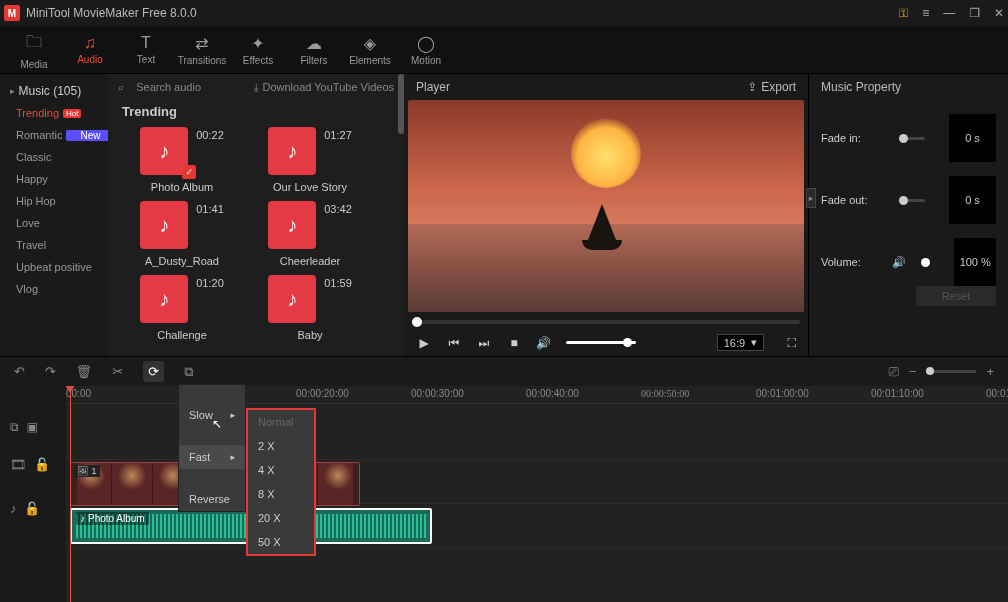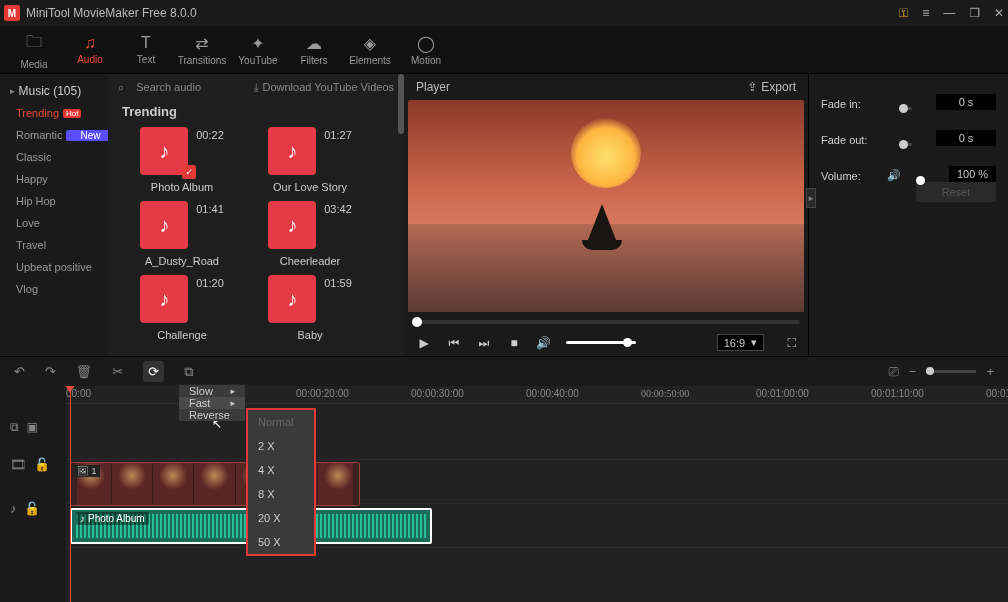--- a/index.html
+++ b/index.html
@@ -56,27 +56,27 @@
 .time-cur { color: #e74c3c; }
 .player-controls { display: flex; align-items: center; gap: 14px; padding: 6px 8px; color: #ccc; }
 .player-controls .pc { width: 16px; text-align: center; cursor: pointer; }
 .volbar { width: 70px; height: 3px; background: #fff; position: relative; border-radius: 2px; }
 .volbar .vk { width: 9px; height: 9px; background: #fff; border-radius: 50%; position: absolute; right: 4px; top: -3px; }
 .aspect { margin-left: auto; background: #000; border: 1px solid #444; padding: 1px 6px; font-size: 11px; display: flex; gap: 6px; align-items: center; cursor: pointer; }
 .fullscreen-btn { margin-left: 10px; cursor: pointer; }
 
 .props { width: 200px; background: #1a1a1a; padding: 0 12px; border-left: 1px solid #000; }
 .props .phead { height: 26px; display: flex; align-items: center; color: #bbb; font-size: 12px; }
-.prop-row { display: flex; align-items: flex-end; margin-top: 20px; gap: 24px; font-size: 11px; color: #ccc; }
+.prop-row { display: flex; align-items: center; margin-top: 14px; gap: 24px; font-size: 11px; color: #ccc; }
 .prop-row .label { width: 54px; }
 .slider-sm { flex: 1; height: 3px; background: #444; position: relative; border-radius: 2px; }
 .slider-sm .sk { width: 9px; height: 9px; background: #ccc; border-radius: 50%; position: absolute; left: 0; top: -3px; }
 .slider-sm.full .sk { left: auto; right: 0; background: #fff; }
 .slider-sm.full { background: #fff; }
-.valbox { width: 60px; background: #000; text-align: center; padding: 2px 0; font-size: 11px; }
+.valbox { width: 47px; background: #000; text-align: center; padding: 18px 0; font-size: 11px; }
 .reset-btn { width: 80px; padding: 4px 0; background: #2a2a2a; text-align: center; color: #555; font-size: 11px; margin-left: auto; cursor: pointer; }
 .panel-collapse { position: absolute; left: 806px; top: 188px; width: 10px; height: 20px; background: #2a2a2a; color: #888; display: flex; align-items: center; justify-content: center; font-size: 9px; cursor: pointer; border: 1px solid #444; }
 
 
 .tl-toolbar { height: 30px; background: #1a1a1a; border-top: 1px solid #000; display: flex; align-items: center; padding: 0 14px; gap: 20px; color: #888; }
 .tl-toolbar .ti { cursor: pointer; font-size: 13px; }
 .tl-toolbar .ti.active { color: #fff; background: #333; padding: 3px 5px; border-radius: 3px; }
 .tl-zoom { margin-left: auto; display: flex; align-items: center; gap: 10px; }
 .zoom-track { width: 50px; height: 3px; background: #444; position: relative; }
 .zoom-track .zk { width: 8px; height: 8px; background: #ccc; border-radius: 50%; position: absolute; left: 0; top: -3px; }
@@ -98,21 +98,21 @@
 .clip-video .tag { position: absolute; top: 2px; left: 2px; background: #222; color: #ccc; font-size: 9px; padding: 1px 4px; display: flex; gap: 3px; align-items: center; }
 .clip-video .handle { position: absolute; top: 0; width: 6px; height: 100%; background: #3a2020; }
 .clip-video .handle.l { left: 0; } .clip-video .handle.r { right: 0; }
 
 .clip-audio { position: absolute; left: 4px; top: 122px; width: 362px; height: 36px; background: #1a6b5a; border: 2px solid #fff; border-radius: 2px; overflow: hidden; }
 .clip-audio .wave { position: absolute; inset: 4px 4px; background: repeating-linear-gradient(90deg, #2dd4a7 0 2px, #1a6b5a 2px 4px); opacity: .8; }
 .clip-audio .tag { position: absolute; top: 2px; left: 4px; background: rgba(0,0,0,.4); color: #fff; font-size: 10px; padding: 1px 4px; display: flex; gap: 3px; align-items: center; border-radius: 2px; }
 
 
 .speed-menu { position: absolute; left: 178px; top: 384px; background: #3a3a3a; border: 1px solid #222; width: 68px; z-index: 20; font-size: 11px; }
-.speed-menu .mi { padding: 0 10px; color: #ccc; cursor: pointer; display: flex; justify-content: space-between; align-items: center; }
+.speed-menu .mi { padding: 6px 10px; color: #ccc; cursor: pointer; display: flex; justify-content: space-between; align-items: center; margin-top: 18px; }
 .speed-menu .mi.hover { background: #4a4a4a; }
 .speed-menu .mi .arr { font-size: 9px; }
 .cursor-img { position: absolute; left: 212px; top: 417px; z-index: 25; color: #fff; font-size: 12px; pointer-events: none; }
 
 .speed-sub { position: absolute; left: 246px; top: 408px; width: 70px; background: #3a3a3a; border: 2px solid #e53935; z-index: 20; font-size: 11px; }
 .speed-sub .mi { padding: 6px 10px; color: #ccc; cursor: pointer; }
 .speed-sub .mi.dim { color: #666; }
 </style>
 </head>
 <body>
@@ -141,21 +141,21 @@
   <div class="tool-item">
       <span class="ticon">T</span>
       <span>Text</span>
     </div>
   <div class="tool-item">
       <span class="ticon">⇄</span>
       <span>Transitions</span>
     </div>
   <div class="tool-item">
       <span class="ticon">✦</span>
-      <span>YouTube</span>
+      <span>Effects</span>
     </div>
   <div class="tool-item">
       <span class="ticon">☁</span>
       <span>Filters</span>
     </div>
   <div class="tool-item">
       <span class="ticon">◈</span>
       <span>Elements</span>
     </div>
   <div class="tool-item">
@@ -272,20 +272,21 @@
         </div>
       <div class="aspect">
           <span>16:9</span>
           <span>▾</span>
         </div>
       <span class="fullscreen-btn">⛶</span>
     </div>
   </div>
 
   <div class="props">
+    <div class="phead">Music Property</div>
     <div class="prop-row">
       <span class="label">Fade in:</span>
       <div class="slider-sm">
           <div class="sk"></div>
         </div>
       <div class="valbox">0 s</div>
     </div>
     <div class="prop-row">
       <span class="label">Fade out:</span>
       <div class="slider-sm">

